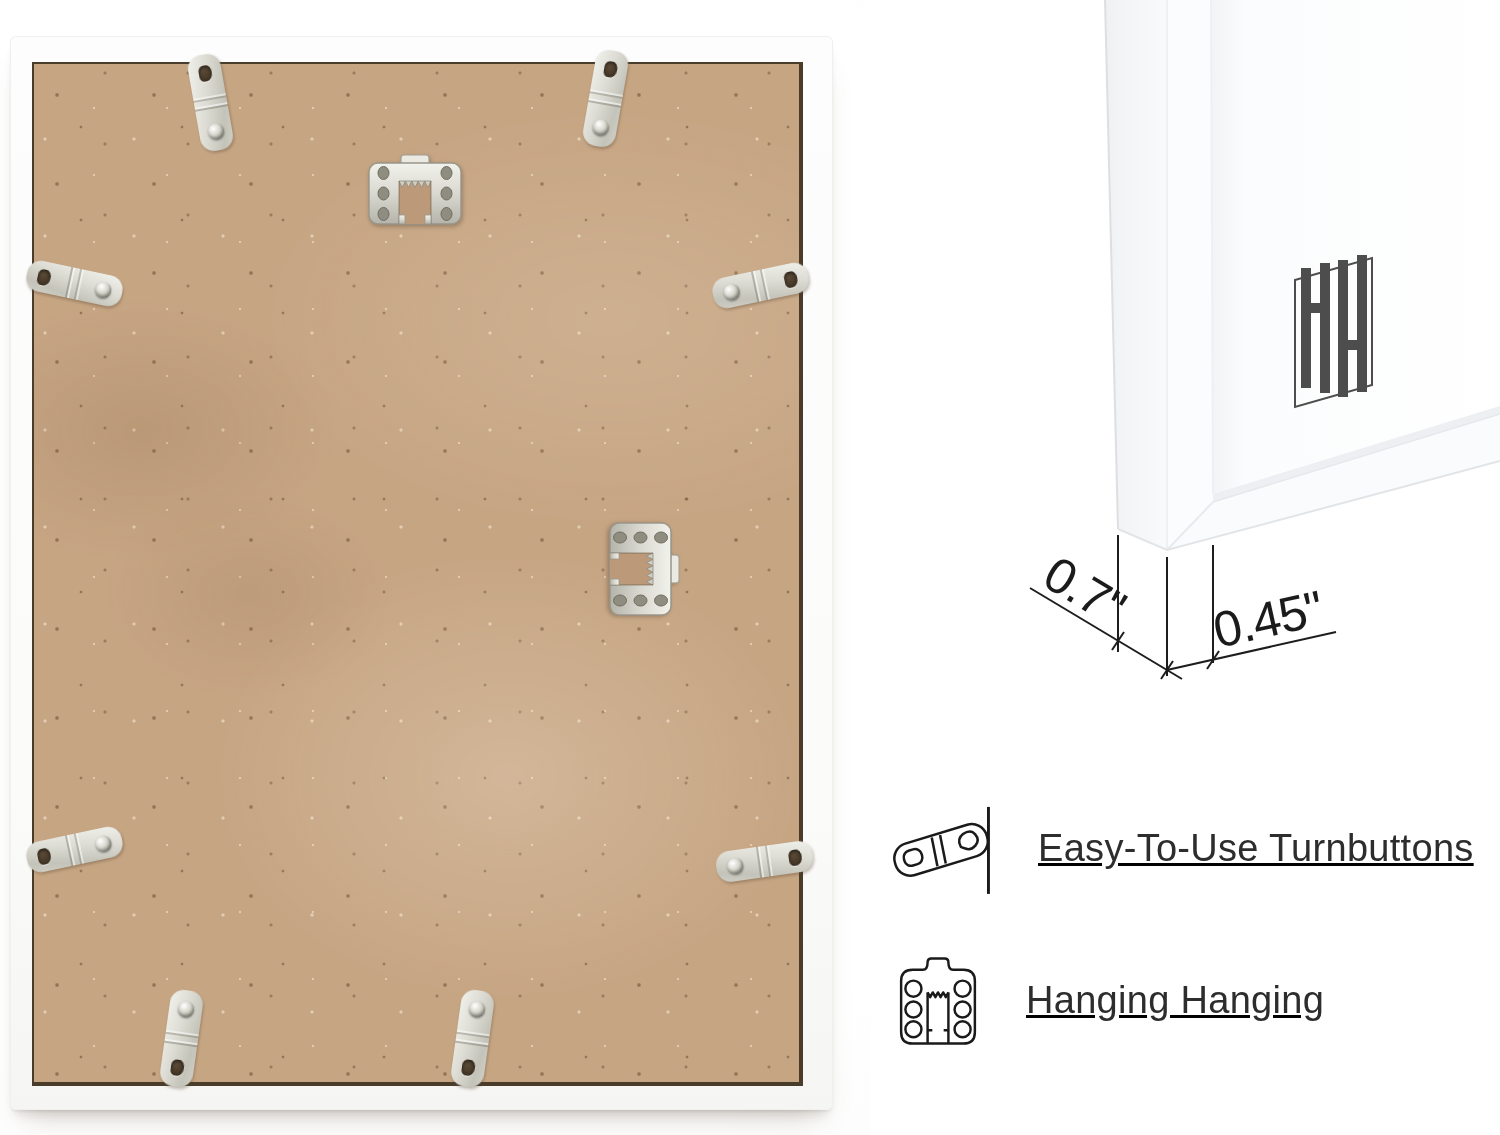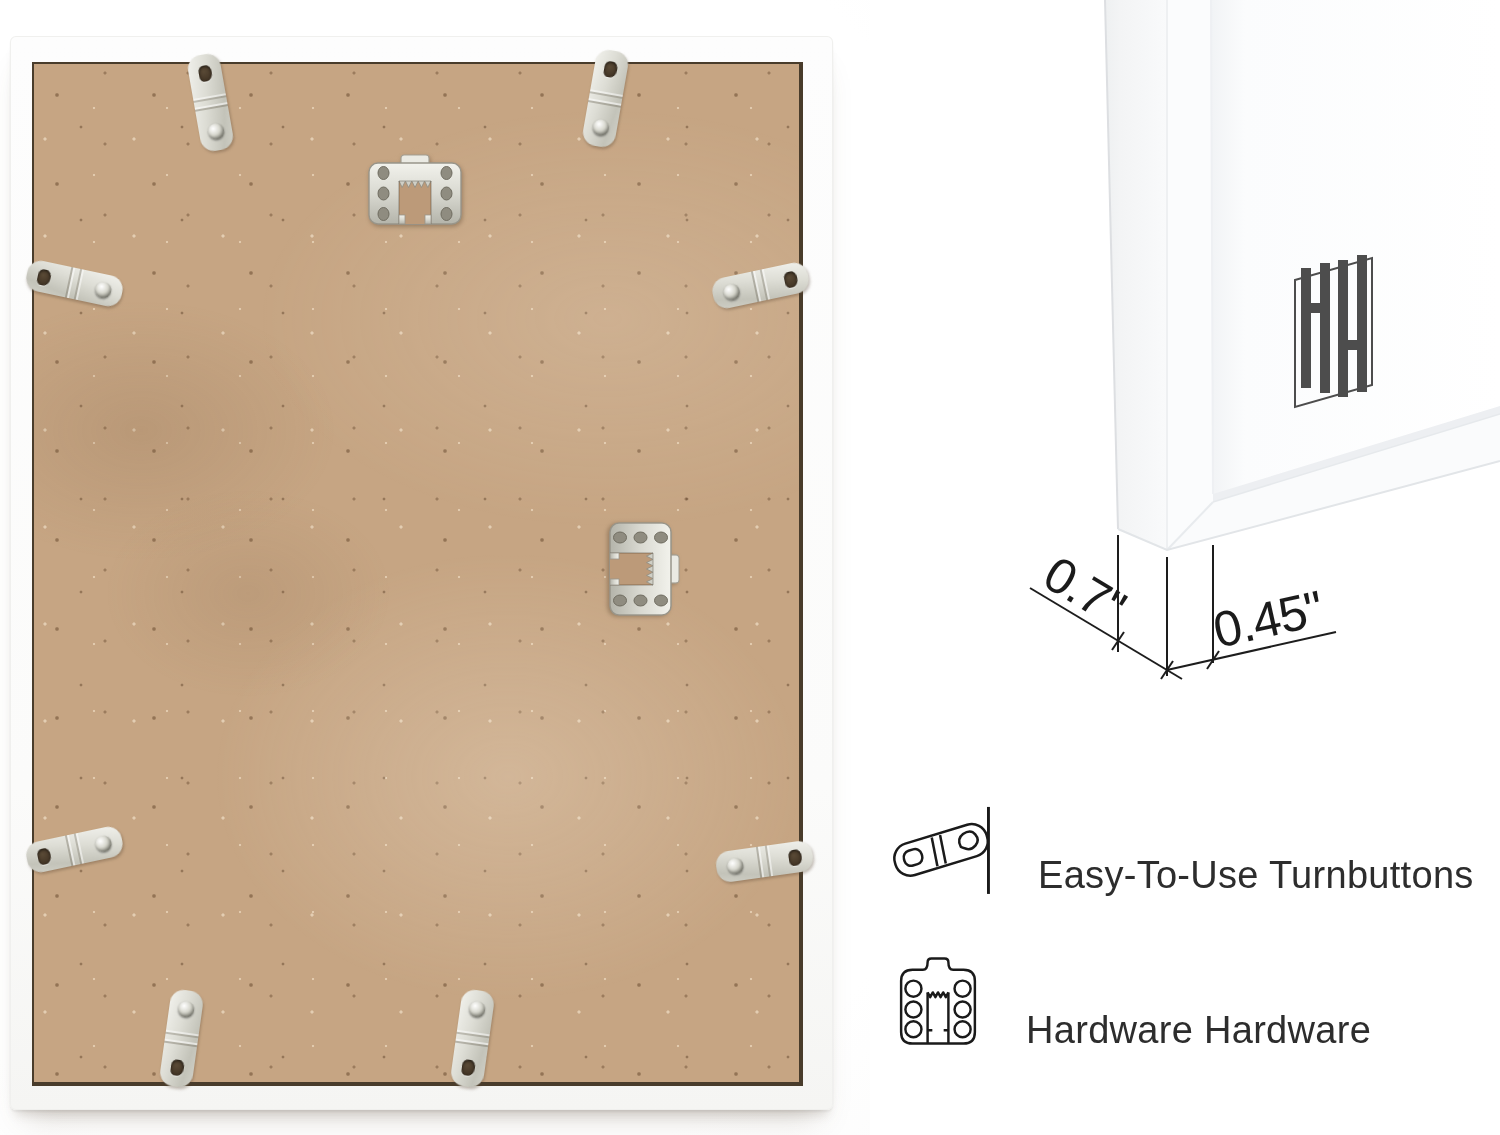--- a/index.html
+++ b/index.html
@@ -55,21 +55,21 @@
   .tb.h::after{right:11px;top:50%;margin-top:-8px;}
   .tb.hf::before{right:11px;top:50%;margin-top:-8px;}
   .tb.hf::after{left:11px;top:50%;margin-top:-8px;}
 
   .hanger{position:absolute;z-index:3;filter:drop-shadow(1px 2px 2px rgba(80,60,40,.38));}
 
   
   .corner{position:absolute;left:1000px;top:0;}
   .dimtxt{font-family:"Liberation Sans",sans-serif;font-size:50px;fill:#1b1b1b;letter-spacing:-1px;}
 
-  .feature{position:absolute;left:886px;display:flex;align-items:flex-end;gap:36px;}
+  .feature{position:absolute;left:886px;display:flex;align-items:center;gap:36px;text-decoration:underline;}
   .feature-label{font-size:38px;color:#2d2d2d;letter-spacing:.3px;white-space:nowrap;}
 </style>
 </head>
 <body>
 
 <div class="stage">
 
   <section class="photo">
     <div class="frame">
       <div class="board"></div>
@@ -201,16 +201,16 @@
         <path d="M44,44 l2.75,5 2.75,-5 2.75,5 2.75,-5 2.75,5 2.75,-5 2.75,5 2.75,-5"></path>
         <path d="M44,84 l5,0 M66,84 l-5,0"></path>
         <circle cx="29" cy="40" r="8.5"></circle>
           <circle cx="29" cy="62" r="8.5"></circle>
           <circle cx="29" cy="83" r="8.5"></circle>
         <circle cx="81" cy="40" r="8.5"></circle>
           <circle cx="81" cy="62" r="8.5"></circle>
           <circle cx="81" cy="83" r="8.5"></circle>
       </g>
     </svg>
-    <div class="feature-label">Hardware Hardware</div>
+    <div class="feature-label">Hanging Hanging</div>
   </div>
 
 </div>
 
 </body></html>

